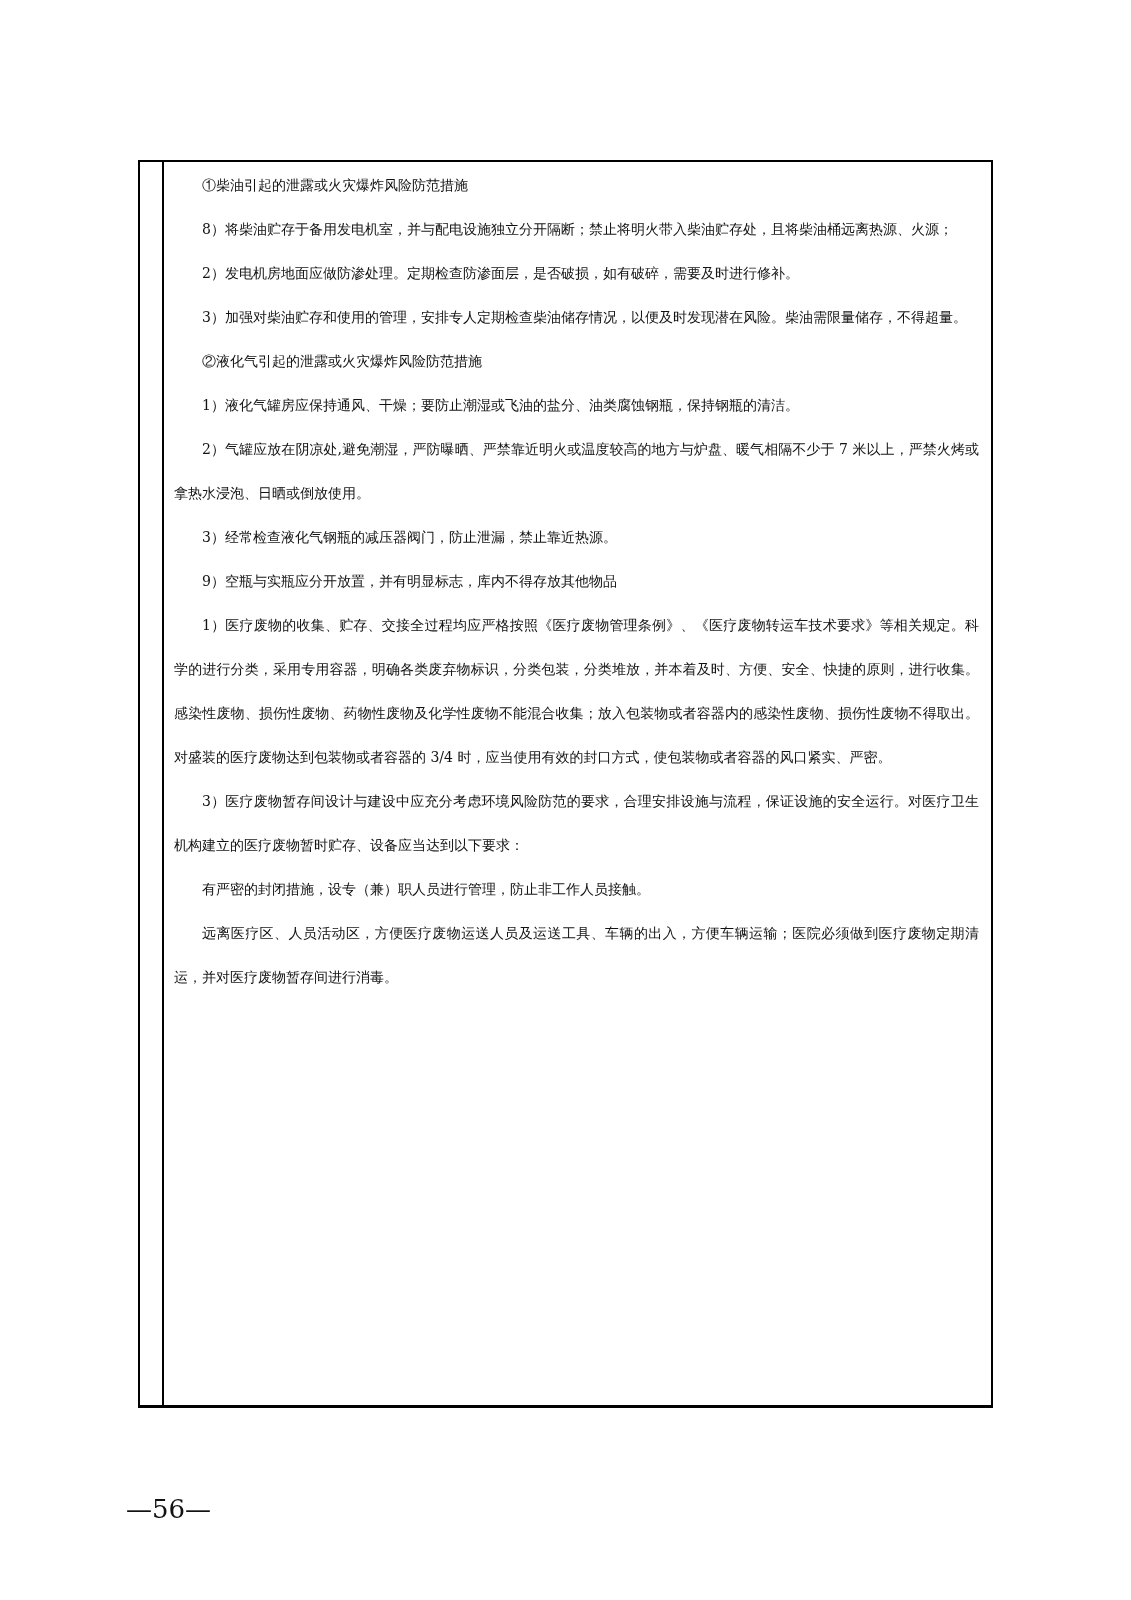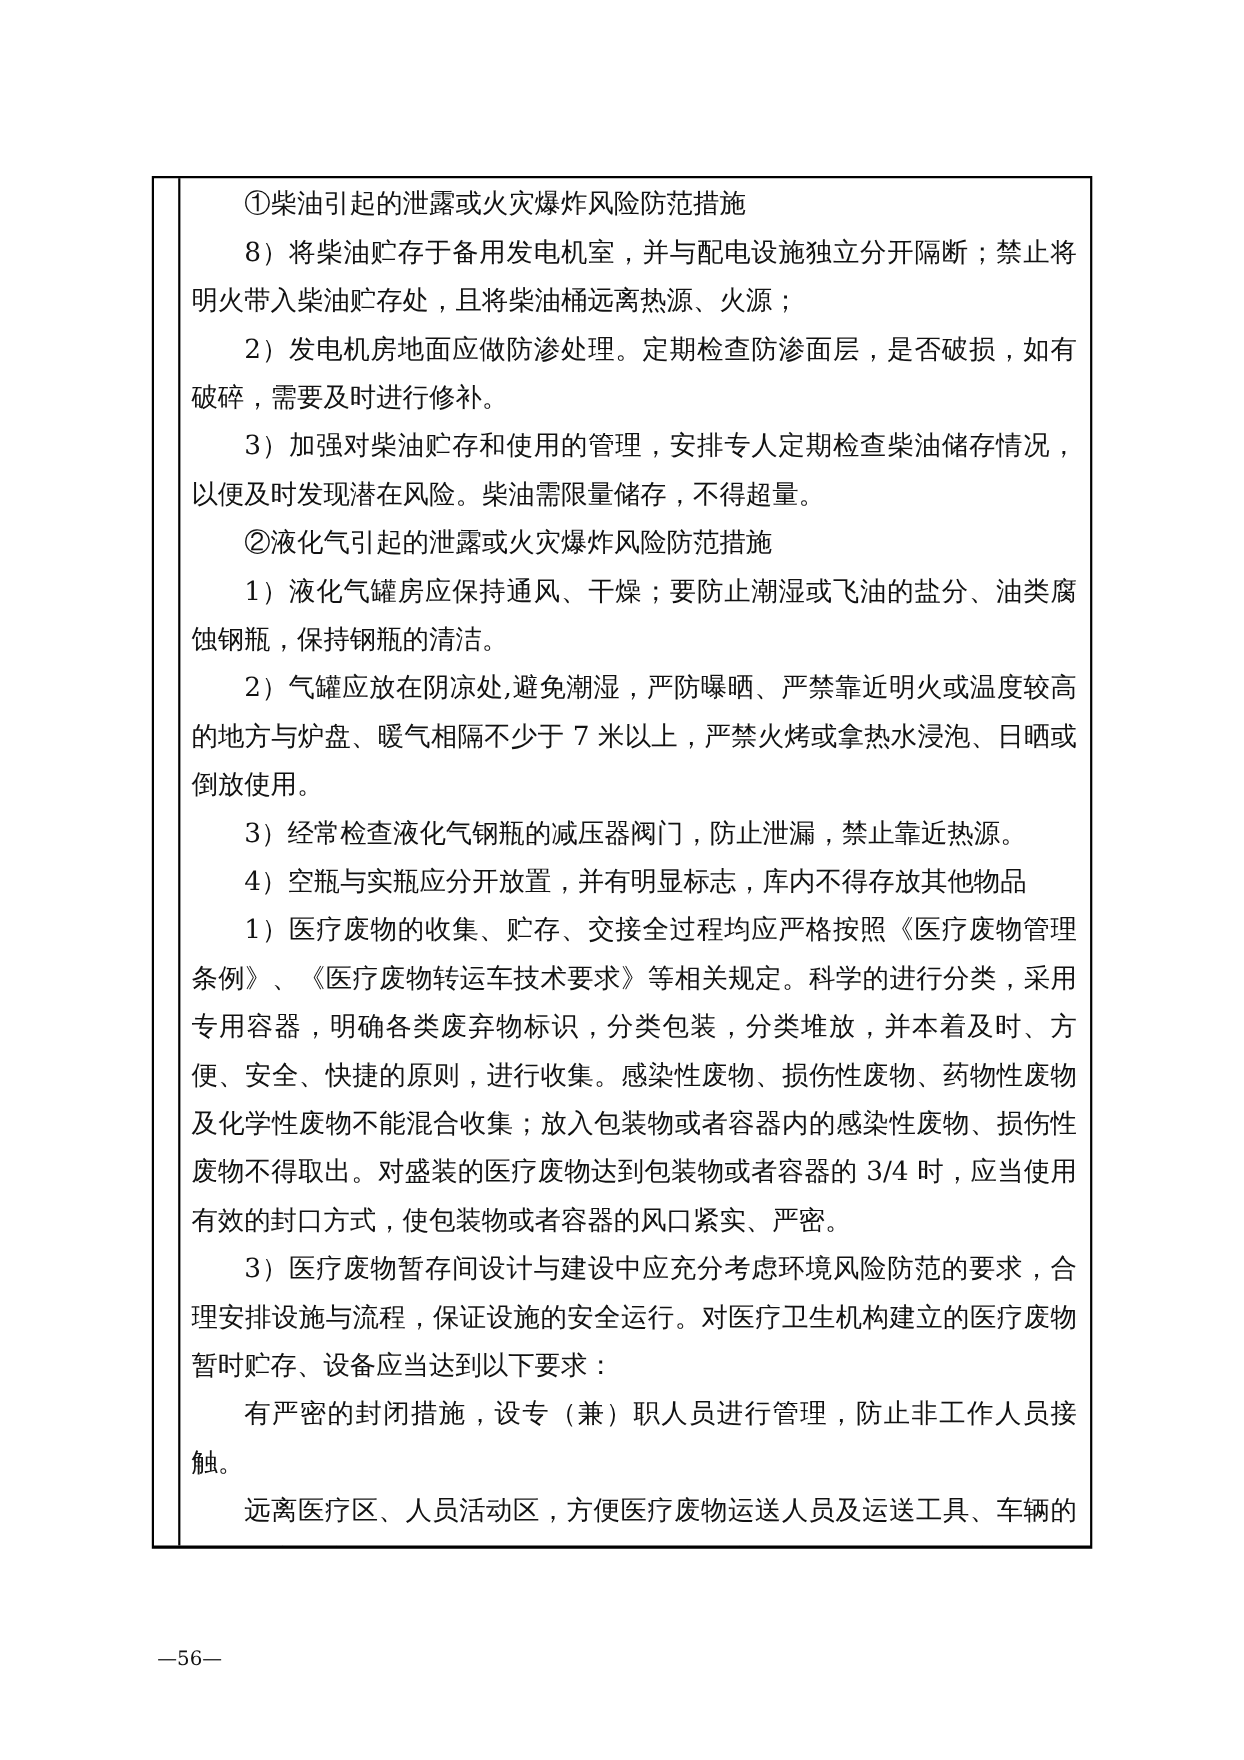--- a/index.html
+++ b/index.html
@@ -31,31 +31,31 @@
     width: 24px;
     border-right: 2px solid #000000;
   }
   .text-cell {
     flex: 1;
     padding: 1px 12px 0 10px;
     overflow: hidden;
   }
   .para {
     margin: 0;
-    font-size: 24px;
+    font-size: 14px;
     line-height: 44px;
     text-align: justify;
     text-indent: 2em;
     word-break: break-all;
   }
   .page-number {
     position: absolute;
-    left: 143px;
+    left: 126px;
     top: 1494px;
-    font-size: 18px;
+    font-size: 26px;
     line-height: 30px;
     color: #121212;
     white-space: nowrap;
   }
 </style>
 </head>
 <body>
 
 <div class="page">
 
@@ -64,21 +64,21 @@
     <div class="text-cell">
 
     <p class="para">①柴油引起的泄露或火灾爆炸风险防范措施</p>
         <p class="para">8）将柴油贮存于备用发电机室，并与配电设施独立分开隔断；禁止将明火带入柴油贮存处，且将柴油桶远离热源、火源；</p>
         <p class="para">2）发电机房地面应做防渗处理。定期检查防渗面层，是否破损，如有破碎，需要及时进行修补。</p>
         <p class="para">3）加强对柴油贮存和使用的管理，安排专人定期检查柴油储存情况，以便及时发现潜在风险。柴油需限量储存，不得超量。</p>
         <p class="para">②液化气引起的泄露或火灾爆炸风险防范措施</p>
         <p class="para">1）液化气罐房应保持通风、干燥；要防止潮湿或飞油的盐分、油类腐蚀钢瓶，保持钢瓶的清洁。</p>
         <p class="para">2）气罐应放在阴凉处,避免潮湿，严防曝晒、严禁靠近明火或温度较高的地方与炉盘、暖气相隔不少于 7 米以上，严禁火烤或拿热水浸泡、日晒或倒放使用。</p>
         <p class="para">3）经常检查液化气钢瓶的减压器阀门，防止泄漏，禁止靠近热源。</p>
-        <p class="para">4）空瓶与实瓶应分开放置，并有明显标志，库内不得存放其他物品</p>
+        <p class="para">9）空瓶与实瓶应分开放置，并有明显标志，库内不得存放其他物品</p>
         <p class="para">1）医疗废物的收集、贮存、交接全过程均应严格按照《医疗废物管理条例》、《医疗废物转运车技术要求》等相关规定。科学的进行分类，采用专用容器，明确各类废弃物标识，分类包装，分类堆放，并本着及时、方便、安全、快捷的原则，进行收集。感染性废物、损伤性废物、药物性废物及化学性废物不能混合收集；放入包装物或者容器内的感染性废物、损伤性废物不得取出。对盛装的医疗废物达到包装物或者容器的 3/4 时，应当使用有效的封口方式，使包装物或者容器的风口紧实、严密。</p>
         <p class="para">3）医疗废物暂存间设计与建设中应充分考虑环境风险防范的要求，合理安排设施与流程，保证设施的安全运行。对医疗卫生机构建立的医疗废物暂时贮存、设备应当达到以下要求：</p>
         <p class="para">有严密的封闭措施，设专（兼）职人员进行管理，防止非工作人员接触。</p>
         <p class="para">远离医疗区、人员活动区，方便医疗废物运送人员及运送工具、车辆的出入，方便车辆运输；医院必须做到医疗废物定期清运，并对医疗废物暂存间进行消毒。</p>
       </div>
   </div>
 
   <div class="page-number">—56—</div>
 
 </div>

